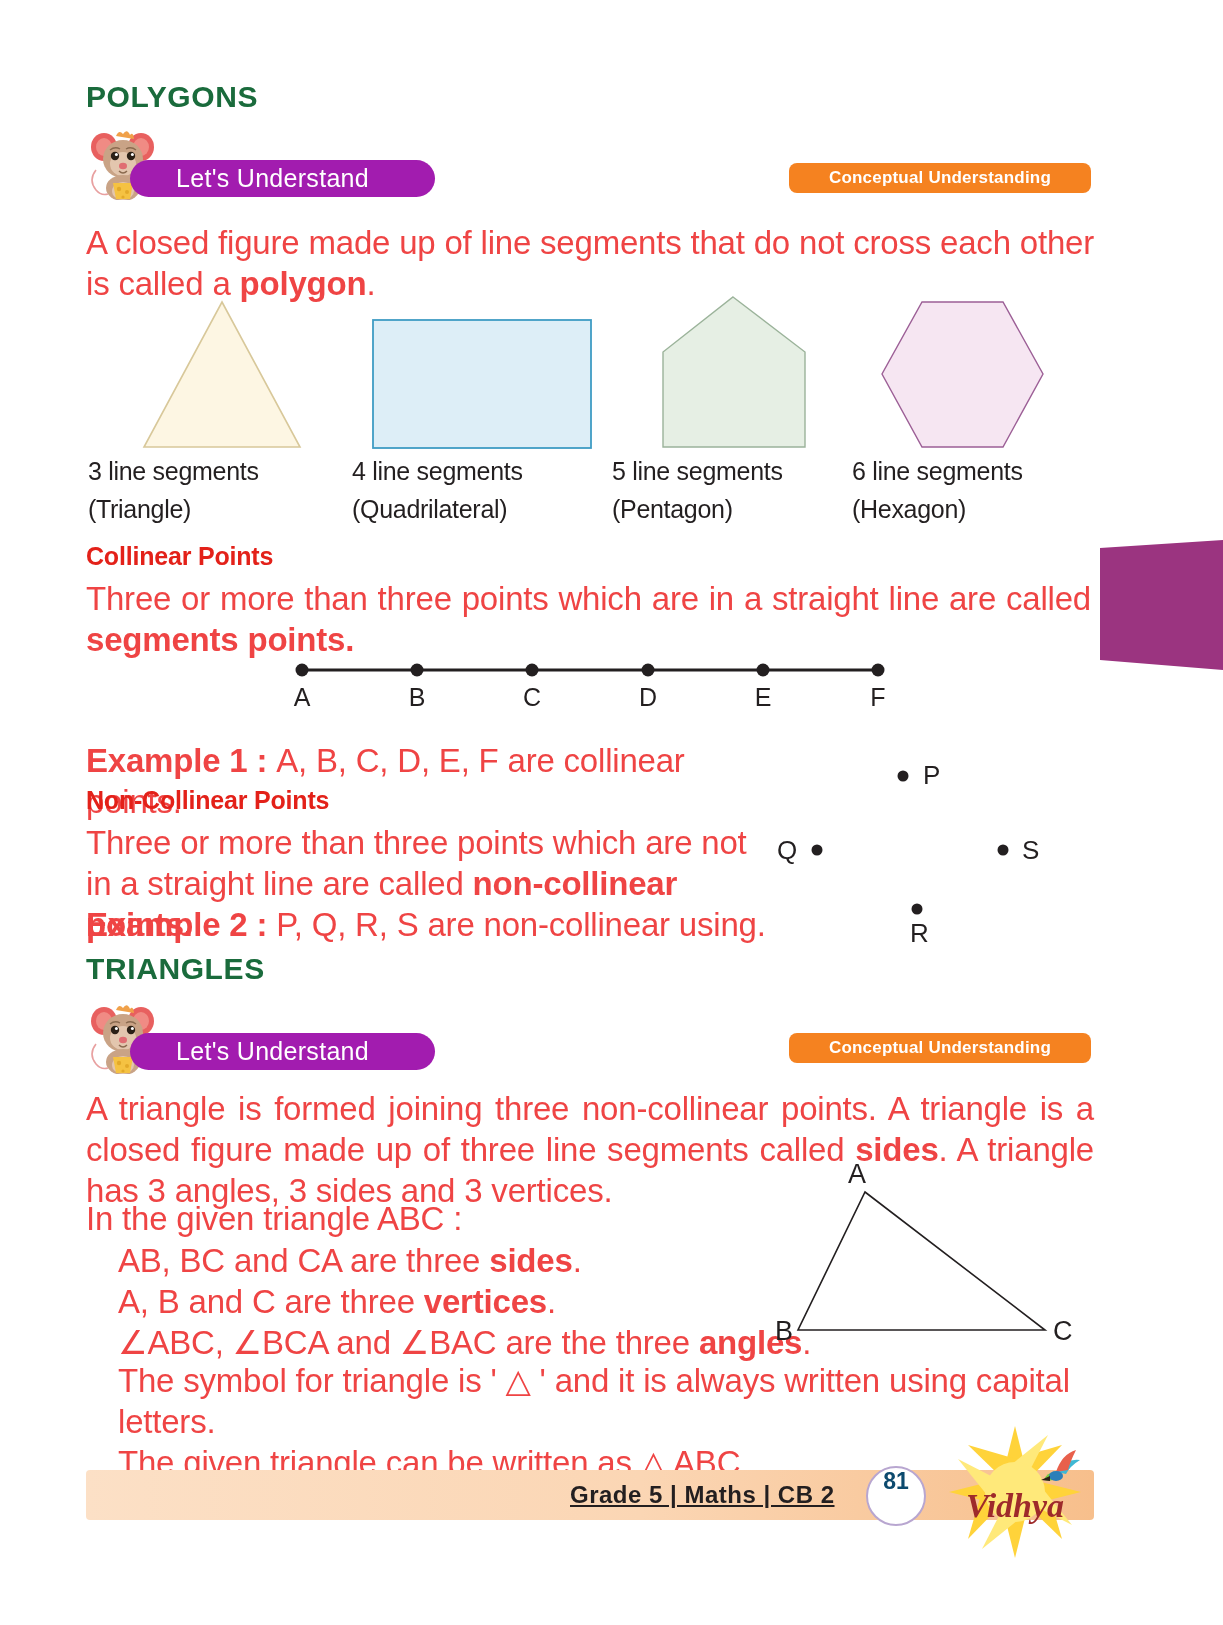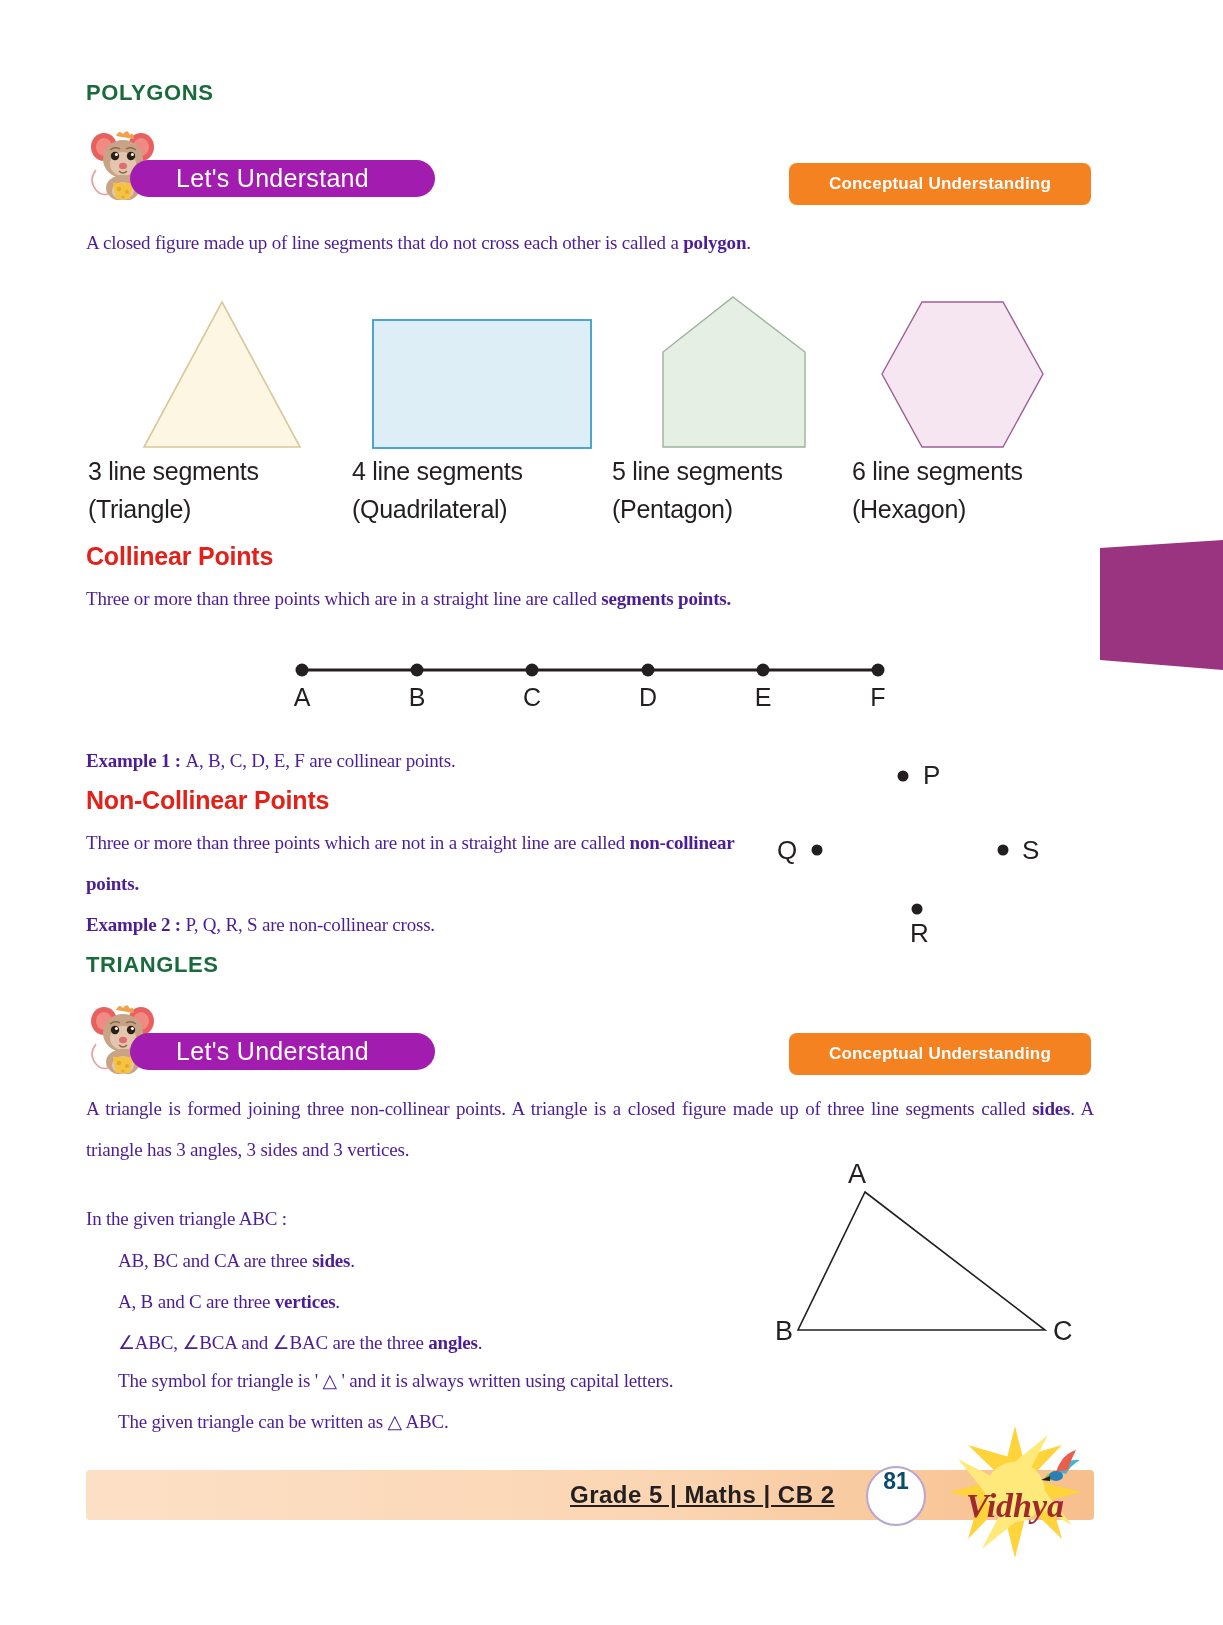--- a/index.html
+++ b/index.html
@@ -18,21 +18,21 @@
 
   .page {
     position: absolute;
     inset: 0;
     background: #ffffff;
   }
 
   
   .section-heading {
     position: absolute;
-    font-size: 22px;
+    font-size: 30px;
     font-weight: bold;
     letter-spacing: 0.6px;
     color: #1a6b3c;
   }
   #polygons-heading { left: 86px; top: 80px; }
   #triangles-heading { left: 86px; top: 952px; }
 
   
   .mascot {
     position: absolute;
@@ -57,44 +57,43 @@
     letter-spacing: 0.3px;
     box-sizing: border-box;
     text-align: center;
   }
   #lu-banner-polygons { left: 130px; top: 160px; width: 305px; }
   #lu-banner-triangles { left: 130px; top: 1033px; width: 305px; }
 
   
   .cu-badge {
     position: absolute;
-    height: 42px;
+    height: 30px;
     background: #f58220;
     border-radius: 8px;
     display: flex;
     align-items: center;
     justify-content: center;
     color: #ffffff;
     font-size: 17px;
     font-weight: bold;
     letter-spacing: 0.2px;
     padding: 0 12px;
     box-sizing: border-box;
   }
   #cu-badge-polygons { left: 789px; top: 163px; width: 302px; }
   #cu-badge-triangles { left: 789px; top: 1033px; width: 302px; }
 
   
   .body-text {
     position: absolute;
-    font-size: 19px;
+    font-size: 33px;
     line-height: 41px;
-    color: #4c1d95;
+    color: #ef4444;
     letter-spacing: -0.2px;
-    font-family: Liberation Serif, serif;
   }
   .body-text b { font-weight: bold; }
   .justify { text-align: justify; text-align-last: left; }
 
   #intro-text { left: 86px; top: 222px; width: 1008px; }
   #collinear-text { left: 86px; top: 578px; width: 1005px; }
   #noncollinear-body { left: 86px; top: 822px; width: 680px; }
   #example1-text { left: 86px; top: 740px; width: 700px; }
   #example2-text { left: 86px; top: 904px; width: 700px; }
   #tri-para { left: 86px; top: 1088px; width: 1008px; }
@@ -317,21 +316,21 @@
 
       <circle cx="243" cy="98" r="5.5" fill="#231f20"></circle>
       <text x="262" y="107" font-family="Liberation Sans, sans-serif" font-size="26" fill="#231f20">S</text>
 
       <circle cx="157" cy="157" r="5.5" fill="#231f20"></circle>
       <text x="150" y="190" font-family="Liberation Sans, sans-serif" font-size="26" fill="#231f20">R</text>
     </svg>
   </div>
 
   <div class="body-text" id="example2-text">
-    <b>Example 2 : </b><span>P, Q, R, S are non-collinear cross.</span>
+    <b>Example 2 : </b><span>P, Q, R, S are non-collinear using.</span>
   </div>
 
   <div id="side-tab">
     <svg width="125" height="130" viewBox="0 0 125 130">
       <polygon points="2,8 125,0 125,130 2,120" fill="#9b3480"></polygon>
     </svg>
   </div>
 
   <div class="section-heading" id="triangles-heading">TRIANGLES</div>
 

